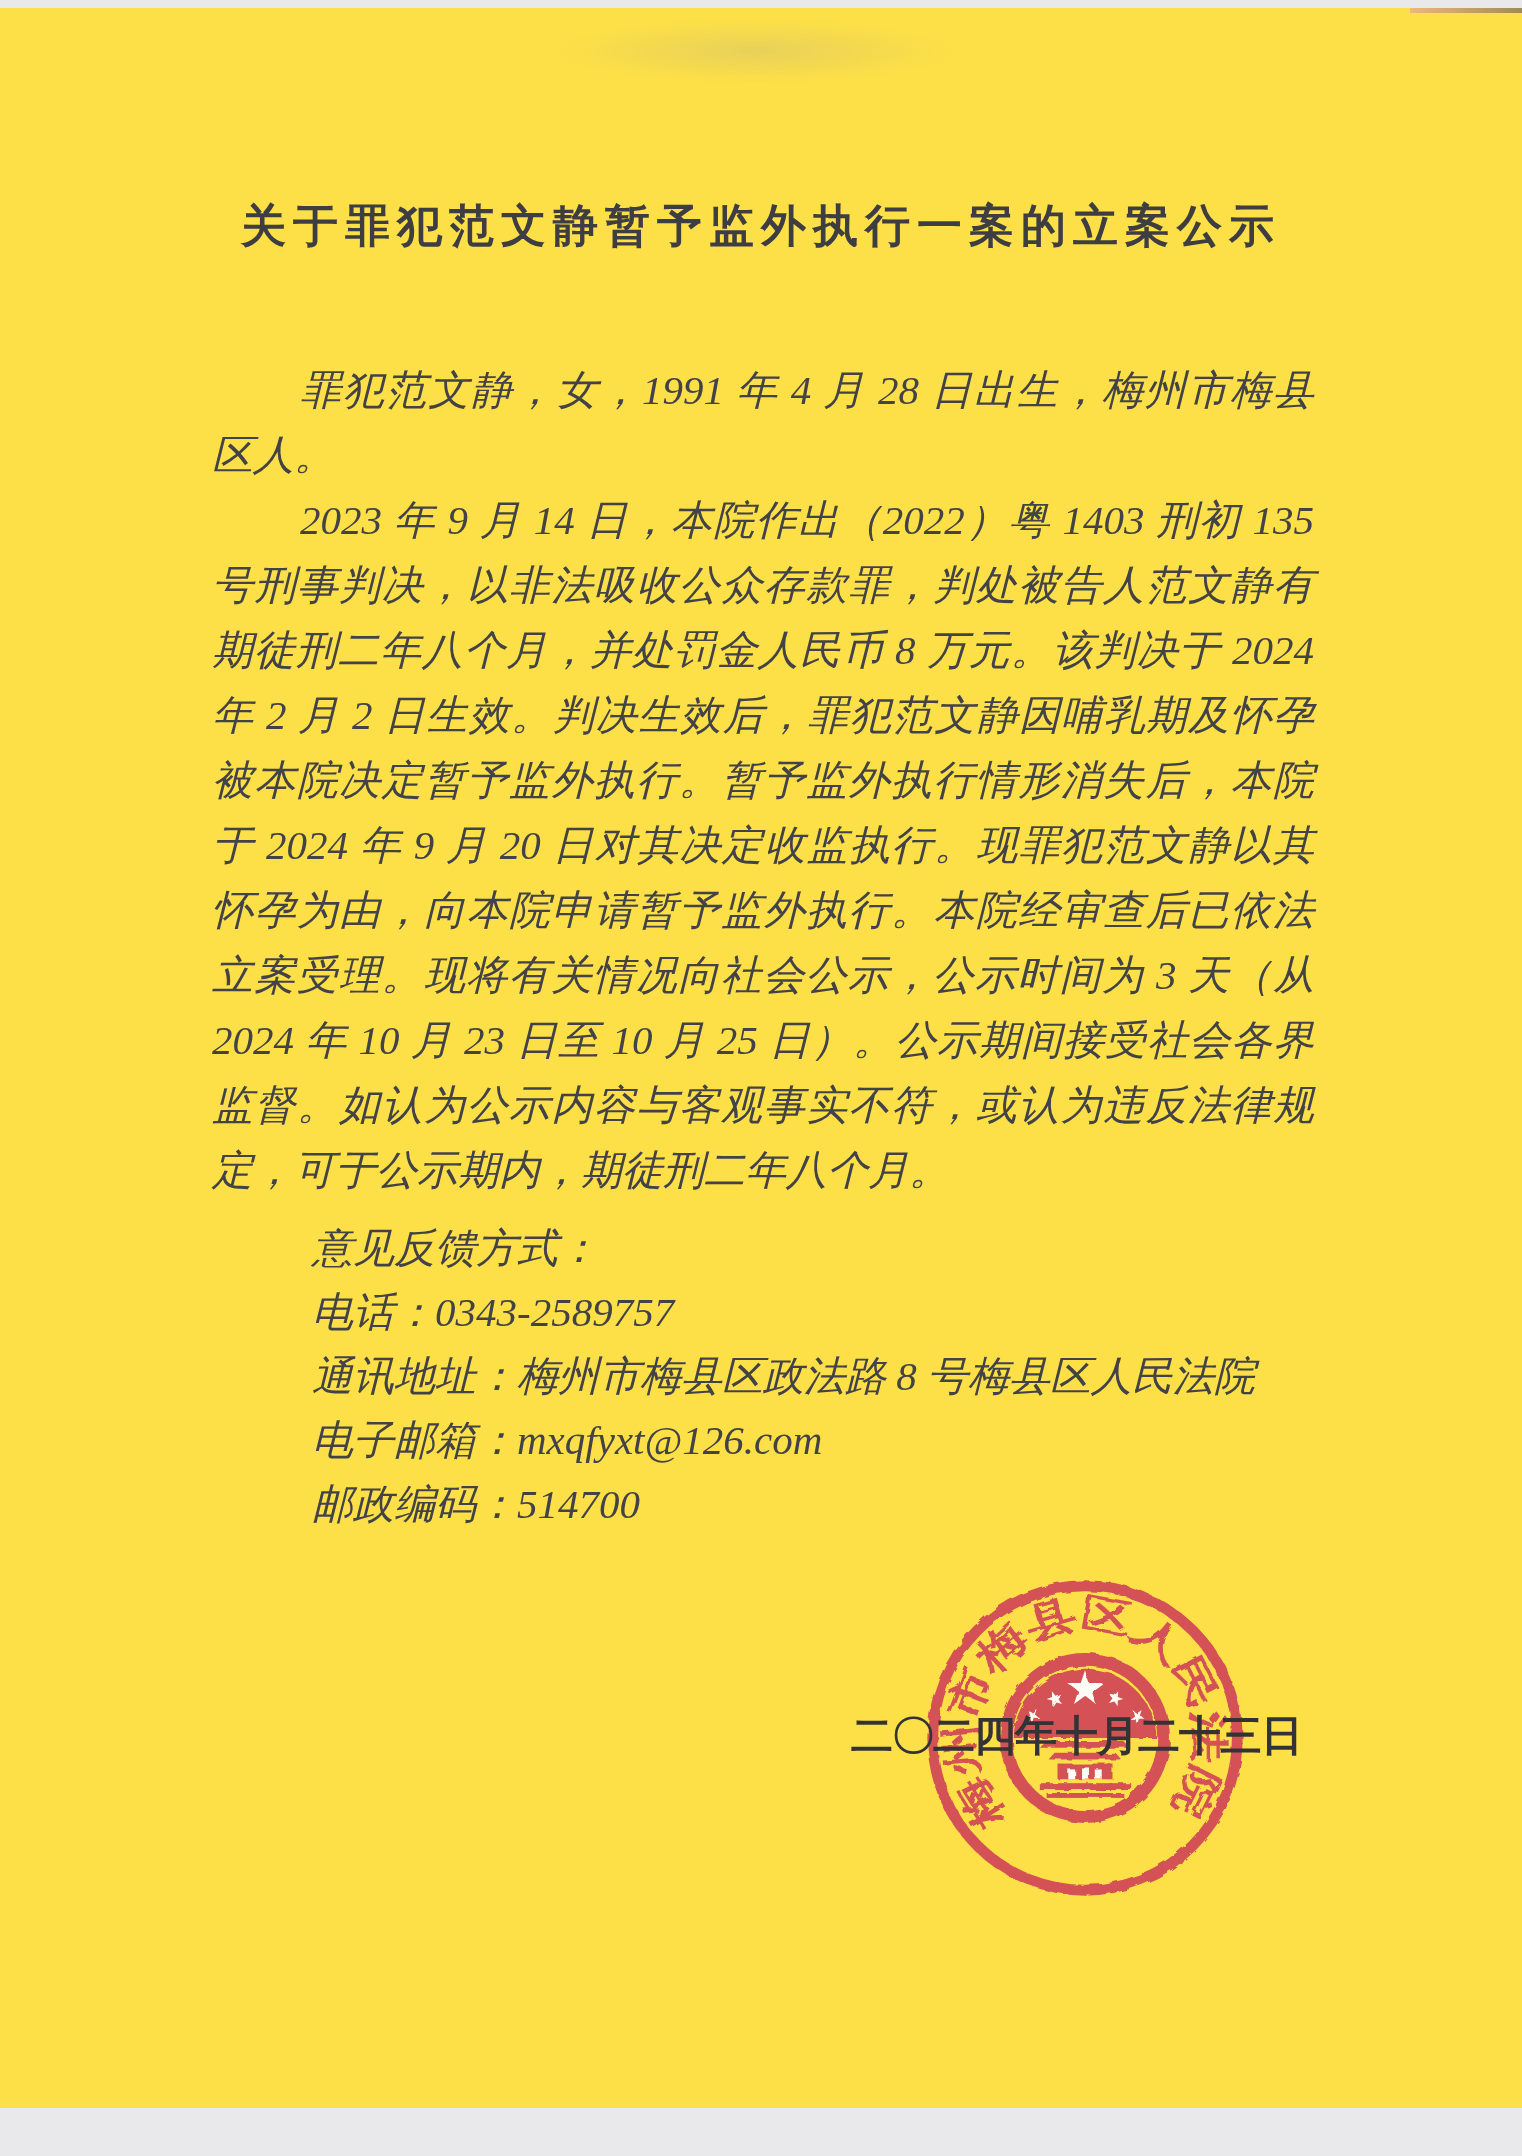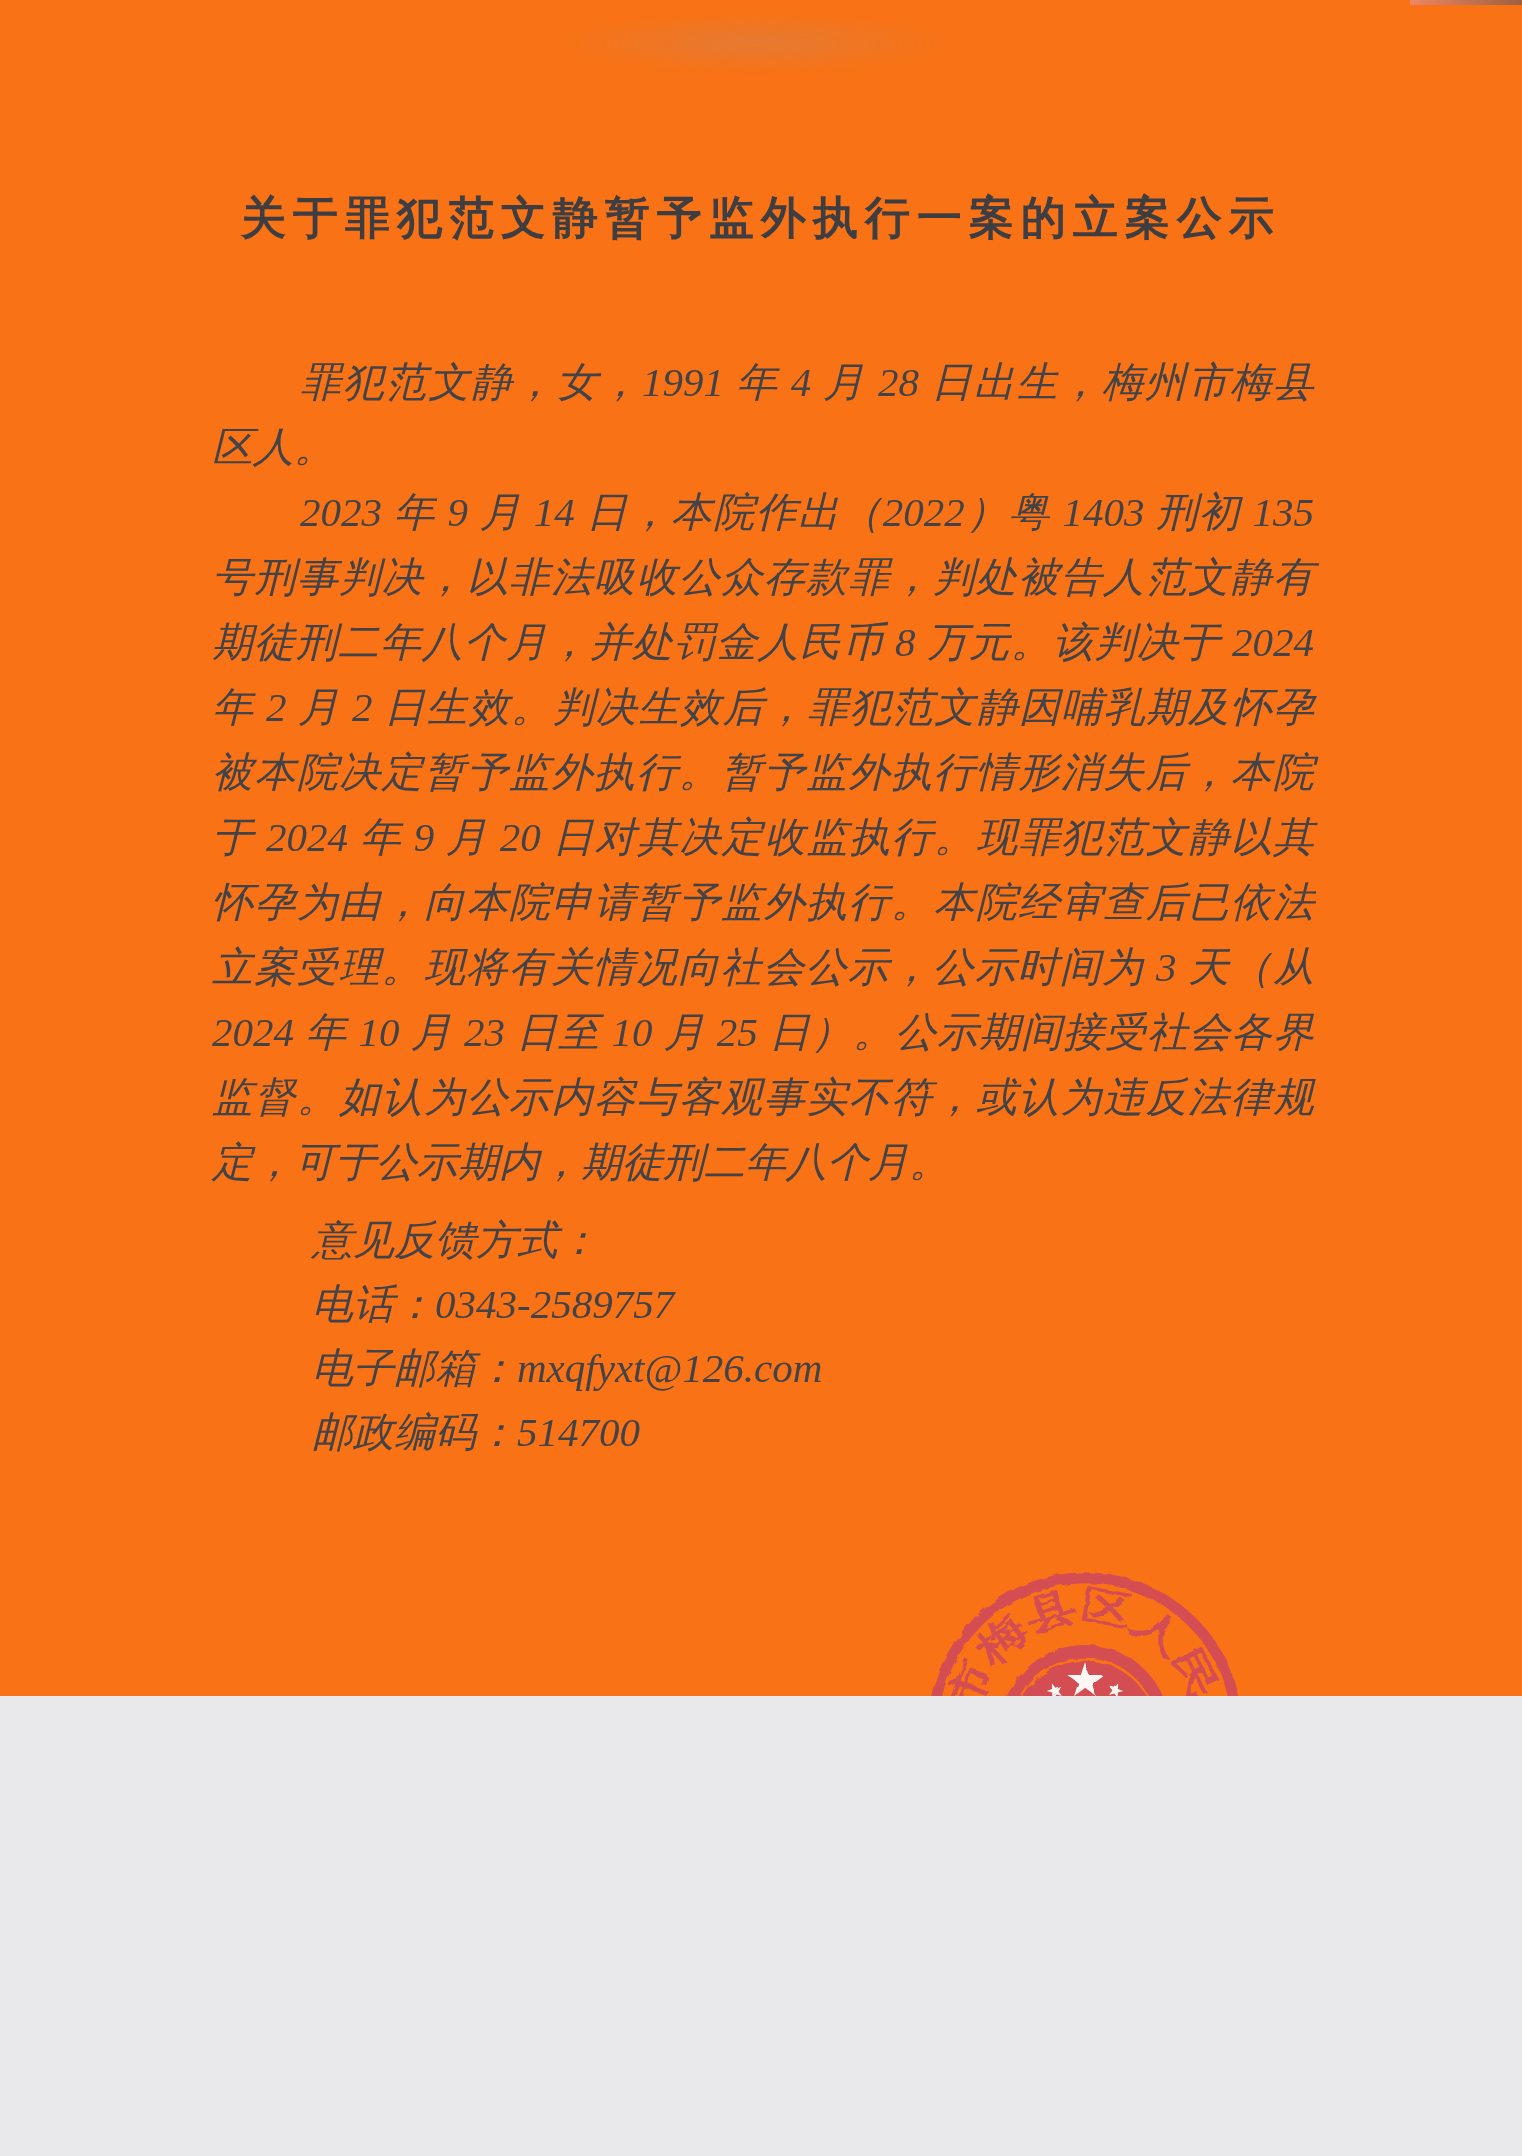--- a/index.html
+++ b/index.html
@@ -1,20 +1,20 @@
 <!DOCTYPE html>
 <html lang="zh"><head>
 <meta charset="utf-8">
 <style>
   html,body{margin:0;padding:0;background:#e9e9ec;}
   .page{
     position:relative;
-    width:1522px;height:1696px;
-    margin:0 auto;
-    background:#f97316;
+    width:1522px;height:2100px;
+    margin:8px auto;
+    background:#fde047;
     overflow:hidden;
     font-family:"Liberation Serif","DejaVu Serif",serif;
     color:#434347;
   }
   
   .smudge{
     position:absolute;left:555px;top:12px;width:400px;height:62px;
     background:radial-gradient(ellipse at center,rgba(150,150,168,.20),rgba(150,150,168,0) 70%);
     filter:blur(2px);
   }
@@ -75,20 +75,21 @@
       <div class="line full">2024 年 10 月 23 日至 10 月 25 日）。公示期间接受社会各界</div>
       <div class="line full">监督。如认为公示内容与客观事实不符，或认为违反法律规</div>
       <div class="line">定，可于公示期内，期徒刑二年八个月。</div>
     </div>
 
   <div class="feedback-block">
     <div class="line">意见反馈方式：</div>
     <div>
 
     <div class="line">电话：0343-2589757</div>
+        <div class="line">通讯地址：梅州市梅县区政法路 8 号梅县区人民法院</div>
         <div class="line">电子邮箱：mxqfyxt@126.com</div>
         <div class="line">邮政编码：514700</div>
       </div>
   </div>
 
   <svg class="seal" viewBox="-170 -170 340 340">
     <defs>
       <filter id="rough" x="-20%" y="-20%" width="140%" height="140%">
         <feTurbulence type="fractalNoise" baseFrequency="0.09" numOctaves="2" result="n"></feTurbulence>
         <feDisplacementMap in="SourceGraphic" in2="n" scale="5"></feDisplacementMap>

